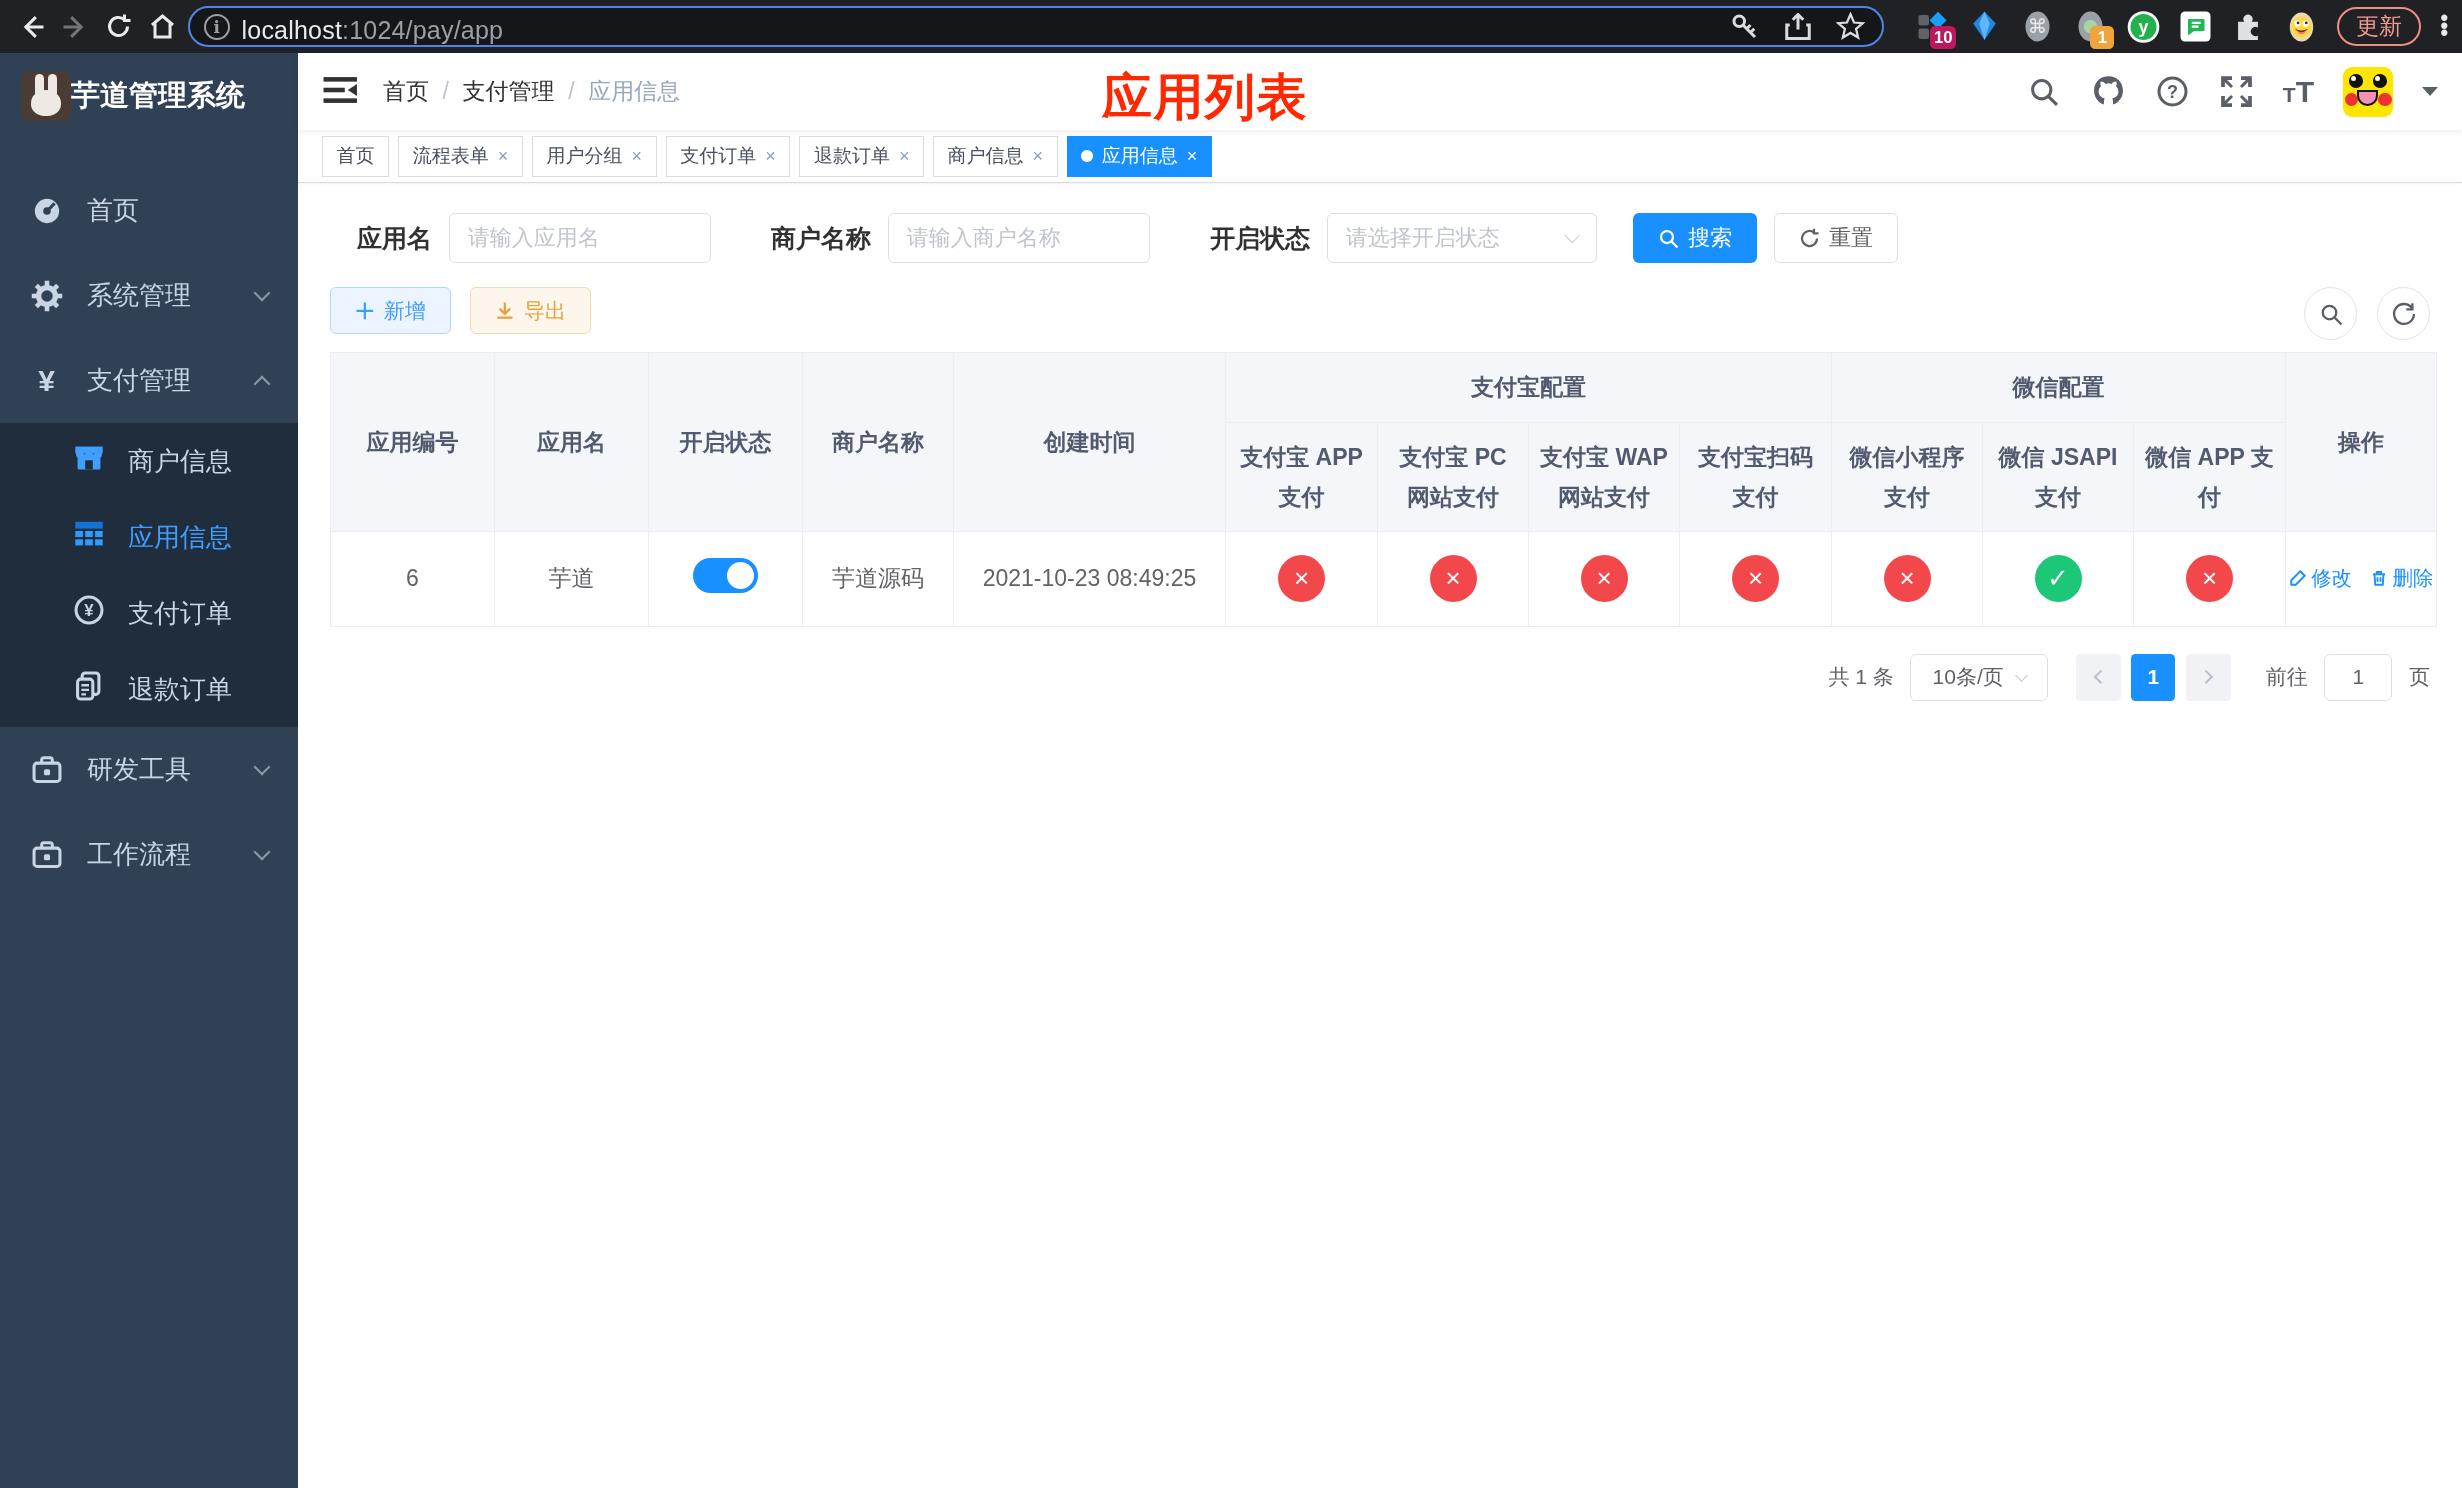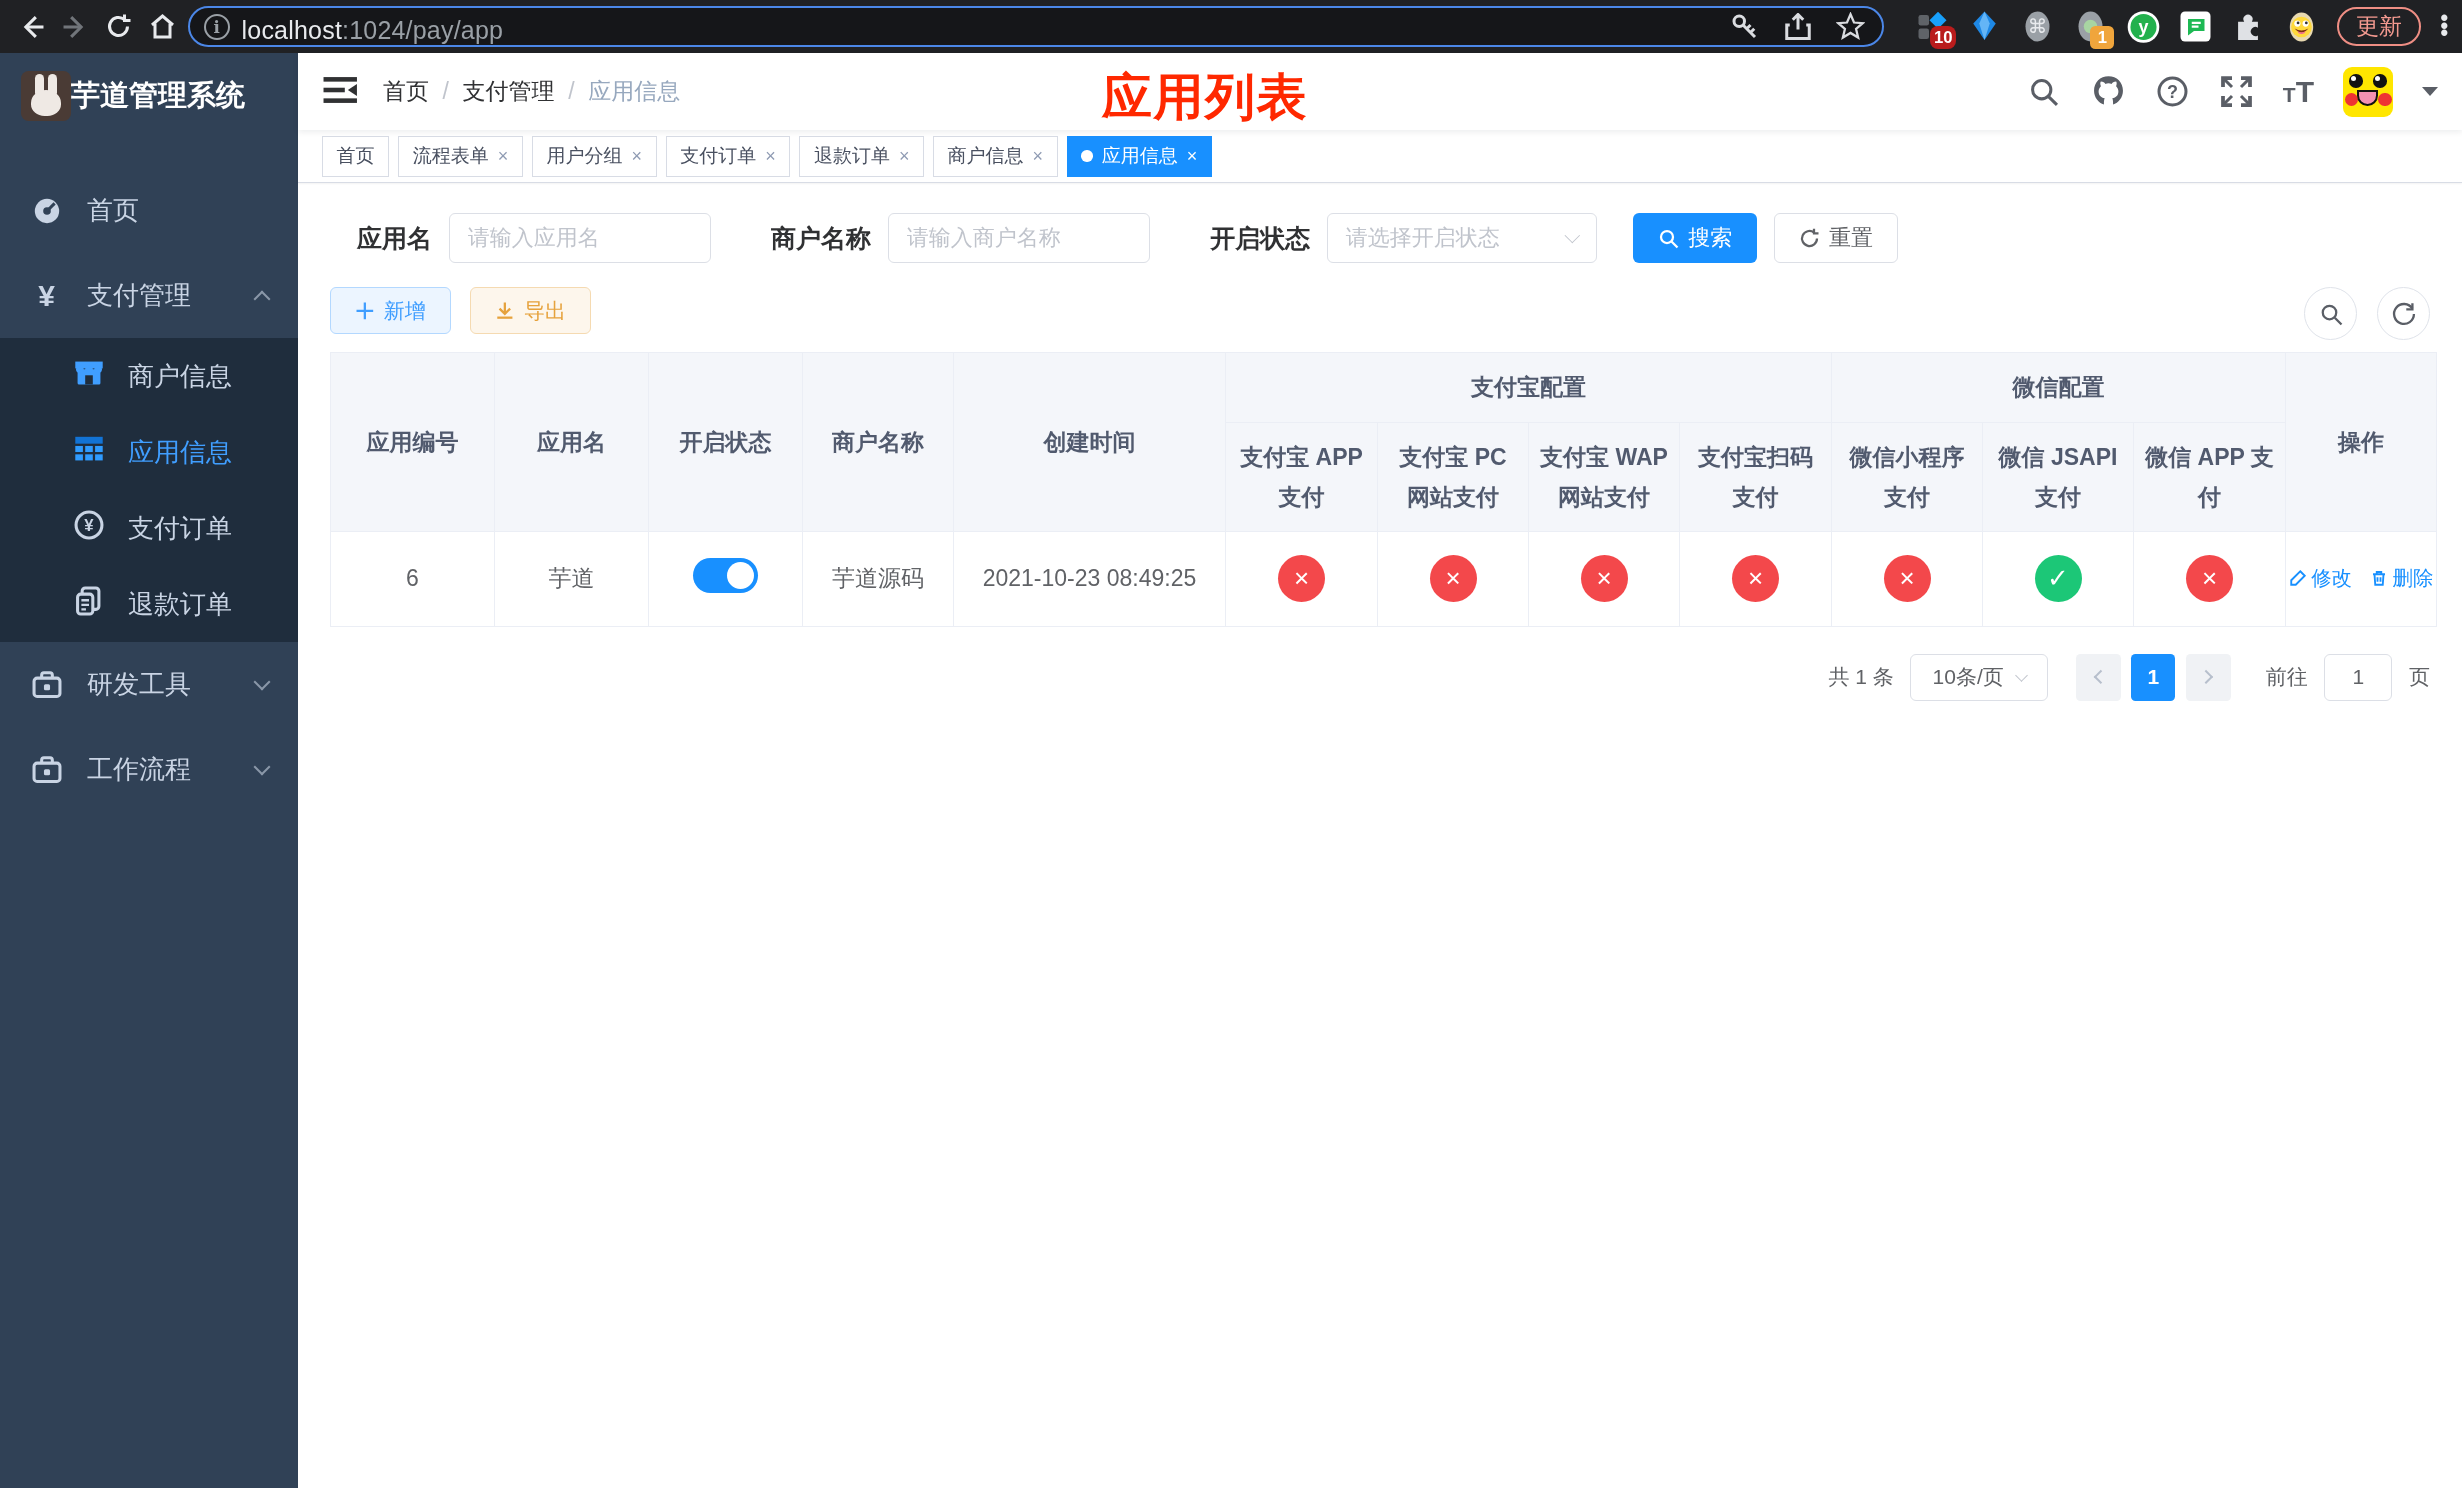--- a/index.html
+++ b/index.html
@@ -19,21 +19,21 @@
     font-weight:700; font-family:"DejaVu Serif",serif; }
   .url-text { font-size:25px; color:#e8eaed; letter-spacing:0.2px;margin-top:8px; }
   .url-text .dim { color:#9aa0a6; }
   .pill-right { margin-left:auto; display:flex; align-items:center; gap:18px; color:#dadce0; }
   .ext-area { margin-left:auto; display:flex; align-items:center; gap:19.7px; }
   .ext { position:relative; width:33px; height:33px; display:flex; align-items:center;
     justify-content:center; flex:0 0 auto; }
   .badge { position:absolute; bottom:-6px; right:-7.6px; min-width:24px; height:23px;
     border-radius:5.3px; font-size:16.7px; color:#fff; display:flex; align-items:center;
     justify-content:center; padding:0 3.8px; font-weight:700; }
-  .badge.red { background:#b91c1c;border-radius:8px; }
+  .badge.red { background:#be185d; }
   .badge.orange { background:#f0a53c; }
   .upd-btn { border:2.3px solid #ef8e84; color:#f2998f; border-radius:26px; height:39px;
     padding:0 16.7px; font-size:23px; display:flex; align-items:center; background:transparent; }
   .dots3 { color:#e8eaed; font-size:23px; letter-spacing:0; line-height:7.6px; text-align:center; }
 
   
   .app { display:flex; height:1436px; }
 
   
   .sidebar { width:298px; background:#304156; color:#c9d4e4; flex:0 0 auto; }
@@ -293,20 +293,39 @@
     <nav class="menu">
       <div class="m-item">
         <span class="mi">
           <svg width="32" height="32" viewBox="0 0 42 42">
               <circle cx="21" cy="21" r="16" fill="#c9d4e4"></circle>
               <circle cx="21" cy="21" r="5" fill="#304156"></circle>
               <path d="M21 21 L31 11" stroke="#304156" stroke-width="4"></path>
             </svg>
         </span>
         <span class="lbl">首页</span>
+      </div>
+      <div class="m-item">
+        <span class="mi">
+          <svg width="32" height="32" viewBox="0 0 42 42">
+              <circle cx="21" cy="21" r="11" stroke="#c9d4e4" stroke-width="7" fill="none"></circle>
+              <g stroke="#c9d4e4" stroke-width="6">
+                <path d="M21 1 V9"></path>
+                <path d="M21 33 V41"></path>
+                <path d="M1 21 H9"></path>
+                <path d="M33 21 H41"></path>
+                <path d="M7 7 L13 13"></path>
+                <path d="M29 29 L35 35"></path>
+                <path d="M35 7 L29 13"></path>
+                <path d="M13 29 L7 35"></path>
+              </g>
+            </svg>
+        </span>
+        <span class="lbl">系统管理</span>
+        <span class="chev"></span>
       </div>
       <div class="m-item">
         <span class="mi yen-big">¥</span>
         <span class="lbl">支付管理</span>
         <span class="chev up"></span>
       </div>
       <div class="submenu">
         <div class="s-item">
           <span class="mi">
             <svg width="32" height="32" viewBox="0 0 42 42">

